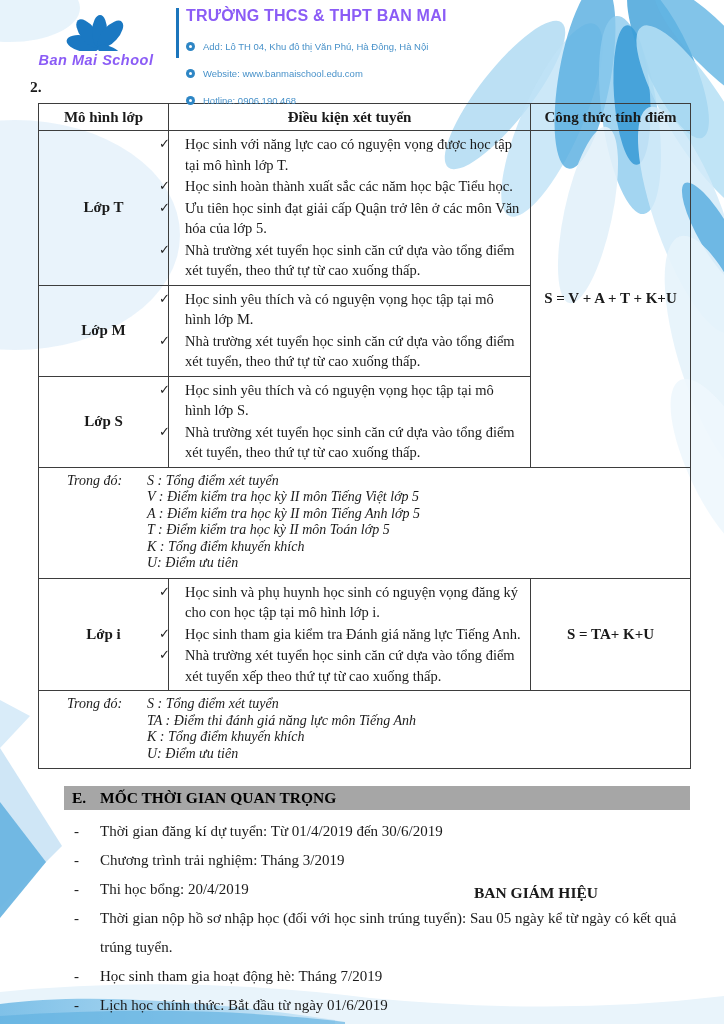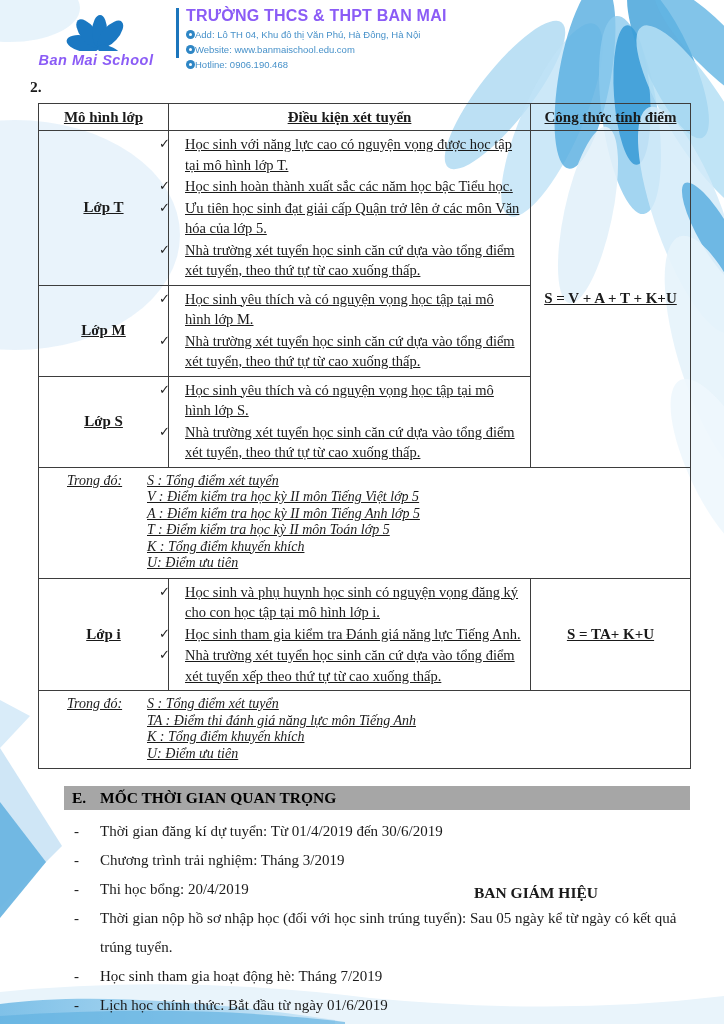--- a/index.html
+++ b/index.html
@@ -11,30 +11,30 @@
   .content{position:relative;z-index:1;}
 
   
   .header{display:flex;align-items:flex-start;padding:5px 0 0 20px;height:62px;}
   .logo-block{width:152px;text-align:center;}
   .logo-text{font-family:"Liberation Sans","DejaVu Sans",sans-serif;font-weight:bold;font-style:italic;
     color:#8b5cf6;font-size:14.5px;letter-spacing:.5px;margin-top:-3px;}
   .v-divider{width:3px;height:50px;background:#1b75bc;margin:3px 7px 0 4px;}
   .school-info{padding-top:2px;font-family:"Liberation Sans","DejaVu Sans",sans-serif;}
   .school-name{font-weight:bold;color:#8b5cf6;font-size:16px;letter-spacing:.2px;}
-  .contact-row{display:flex;align-items:center;gap:0;color:#4791c9;font-size:9.5px;margin-top:4px;}
+  .contact-row{display:flex;align-items:center;gap:8px;color:#4791c9;font-size:9.5px;margin-top:16px;}
   .c-icon{width:9px;height:9px;border-radius:50%;background:#2e86c5;flex:0 0 9px;position:relative;}
   .c-icon::after{content:"";position:absolute;left:3px;top:3px;width:3px;height:3px;border-radius:50%;background:#fff;}
 
   
   .sec2-heading{display:flex;margin:10px 30px 0 30px;font-weight:bold;font-size:15.5px;line-height:19px;}
   .sec2-num{width:24px;flex:0 0 24px;}
 
   
-  table.adm{border-collapse:collapse;table-layout:fixed;width:652px;margin:7px 0 17px 38px;background:transparent;text-decoration:underline;}
+  table.adm{border-collapse:collapse;table-layout:fixed;width:652px;margin:7px 0 17px 38px;background:transparent;}
   table.adm col.c1{width:130px;} table.adm col.c2{width:362px;} table.adm col.c3{width:160px;}
   table.adm th,table.adm td{border:1.5px solid #3d3d3d;vertical-align:middle;background:transparent;}
   table.adm th{font-size:15px;font-weight:bold;padding:3px 2px;height:20px;}
   td.model{text-align:center;font-weight:bold;font-size:15px;}
   td.conds{padding:3px 8px 3px 16px;font-size:14.5px;line-height:20.5px;vertical-align:top;}
   .cond{position:relative;margin:0 0 1px 0;}
   .check{position:absolute;left:-26px;top:0;font-size:13px;font-family:"DejaVu Sans",sans-serif;color:#222;}
   td.formula{text-align:center;font-weight:bold;font-size:15px;}
   td.note{padding:5px 8px 6px 28px;}
   .note-inner{display:flex;font-style:italic;font-size:14px;line-height:16.5px;}

